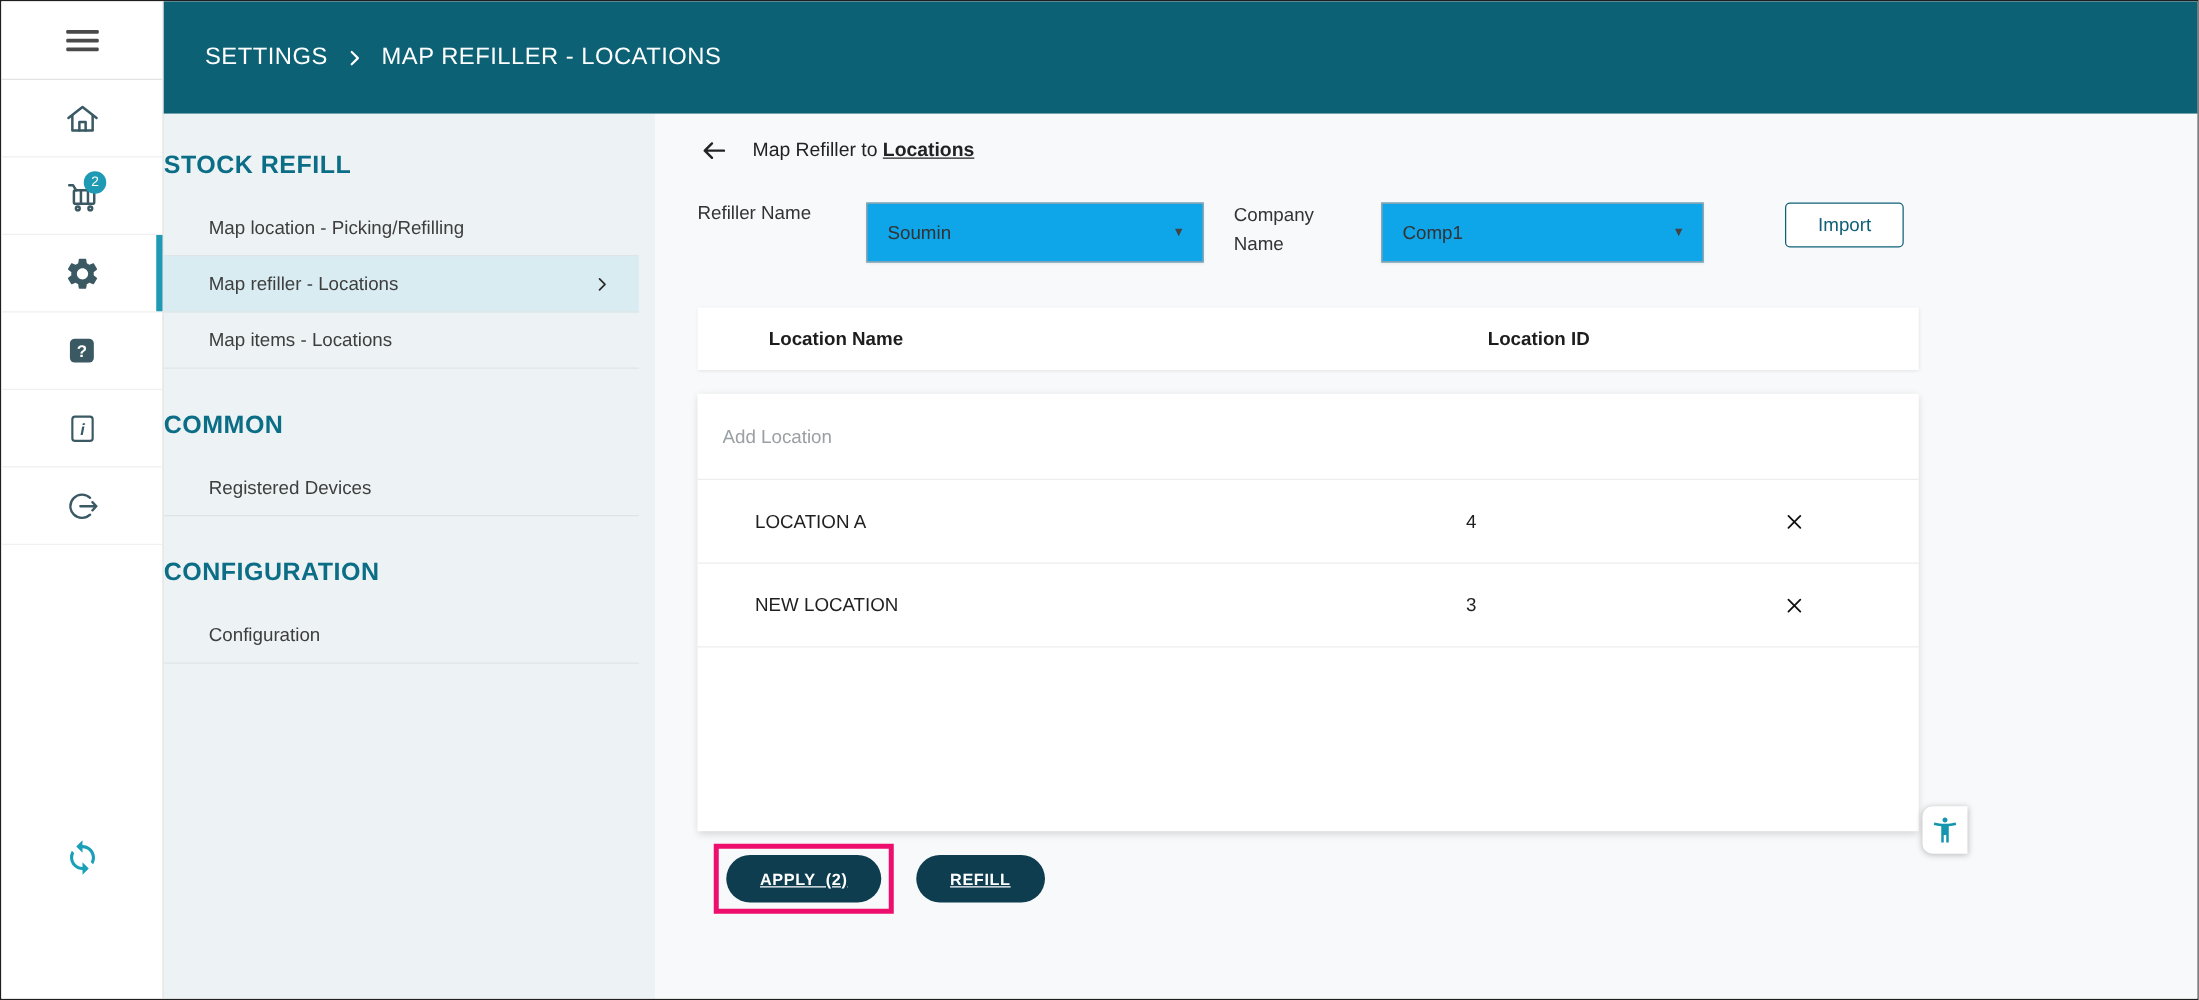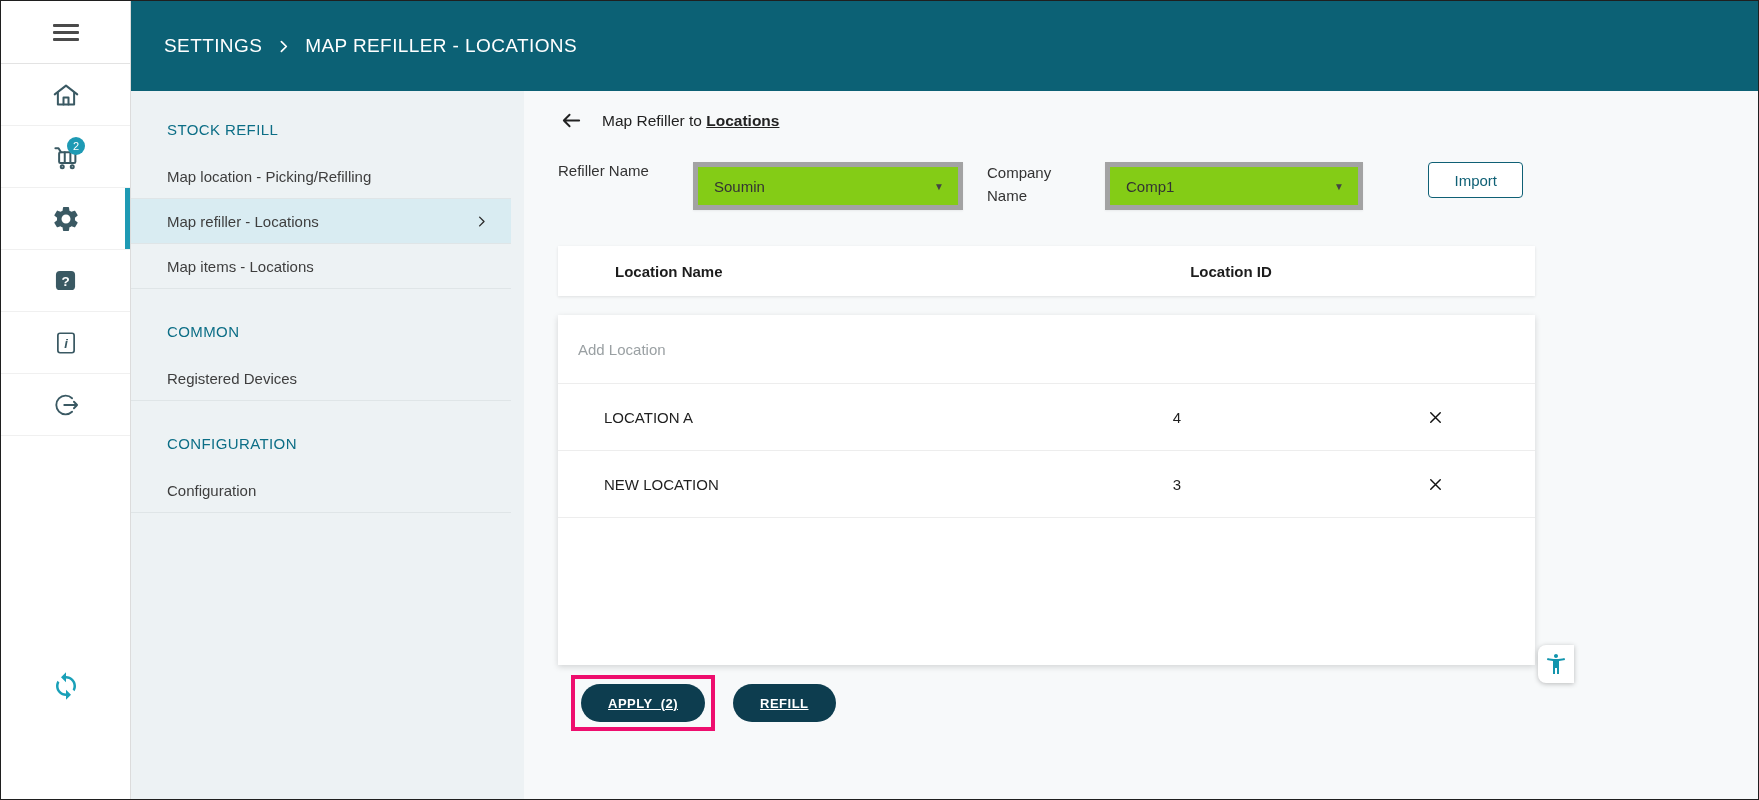--- a/index.html
+++ b/index.html
@@ -33,40 +33,40 @@
             padding-left:33px; gap:13px; flex-shrink:0; }
   .crumb { color:#fff; font-size:19px; letter-spacing:0.4px; cursor:pointer; }
   .crumb-chev { display:flex; align-items:center; }
 
   .body { flex:1; display:flex; min-height:0; }
 
   
   .sidebar { width:393px; background:#edf2f4; flex-shrink:0; padding-top:30px; }
   .section { margin-top:34px; }
   .section:first-child { margin-top:0; }
-  .section-title { color:#0c6e86; font-weight:normal; font-size:15px; letter-spacing:0.4px;
-                   padding-left:36px; margin-bottom:16px; }
+  .section-title { color:#0c6e86; font-weight:bold; font-size:20px; letter-spacing:0.4px;
+                   margin-bottom:16px; }
   .nav-item { height:45px; display:flex; align-items:center; padding-left:36px; margin-right:13px;
               border-bottom:1px solid #dfe5e7; font-size:15px; color:#3e3e3e; cursor:pointer;
               position:relative; }
   .nav-item.selected { background:#d9ecf2; }
   .nav-item .chev { position:absolute; right:22px; display:flex; align-items:center; }
 
   
   .content { flex:1; background:#f7f9fa; padding:0 223px 0 34px; min-width:0; }
   .back-row { padding-top:16px; display:flex; align-items:center; gap:17px; }
   .back-btn { background:none; border:none; cursor:pointer; display:flex; align-items:center; padding:2px; }
   .page-title { font-size:15.5px; color:#222; }
   .page-title b { font-weight:bold;text-decoration:underline; }
 
   .form-row { margin-top:28px; display:flex; }
   .field-label { font-size:15px; color:#333; }
   .lbl-refiller { width:113px; }
   .lbl-company { width:86px; margin-left:24px; line-height:1.5; }
-  .select-box { height:48px; background:#84cc16; border:5px solid #a3a3a3;
+  .select-box { height:48px; background:#0ea5e9; border:1px solid #a3a3a3;
                 box-shadow:0 1px 2px rgba(0,0,0,0.06); display:flex; align-items:center;
                 justify-content:space-between; padding:0 14px 0 16px; font-size:15px; color:#333;
                 cursor:pointer;gap:21px; }
   .sel-refiller { width:270px; margin-left:22px; }
   .sel-company { width:258px; margin-left:32px; }
   .caret { font-size:10px; color:#444; }
   .import-btn { margin-left:auto; margin-right:12px; height:36px; padding:0 25px; background:#fff;
                 border:1px solid #0f6075; color:#0f6075; font-size:15px; border-radius:4px;
                 cursor:pointer; font-family:inherit; }
 

